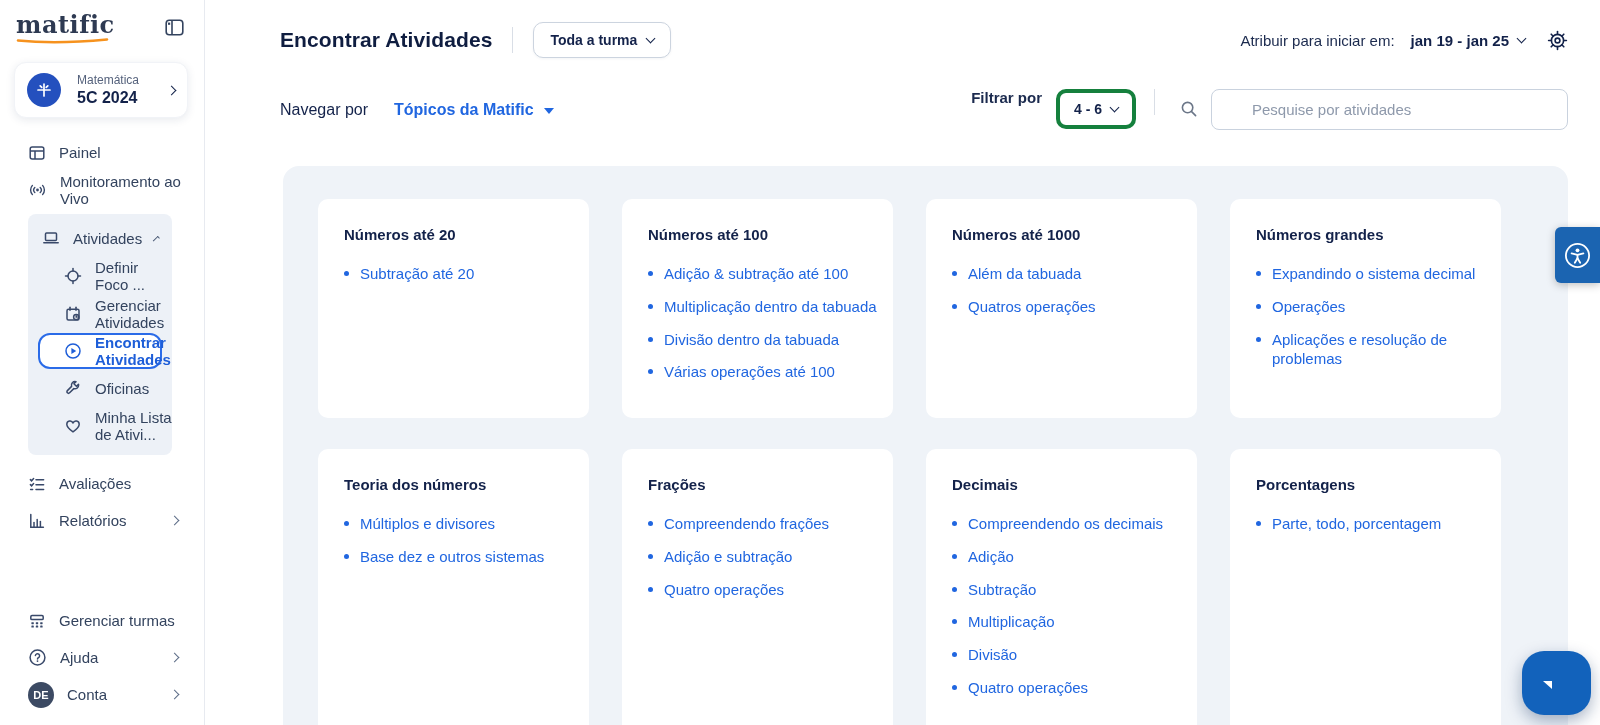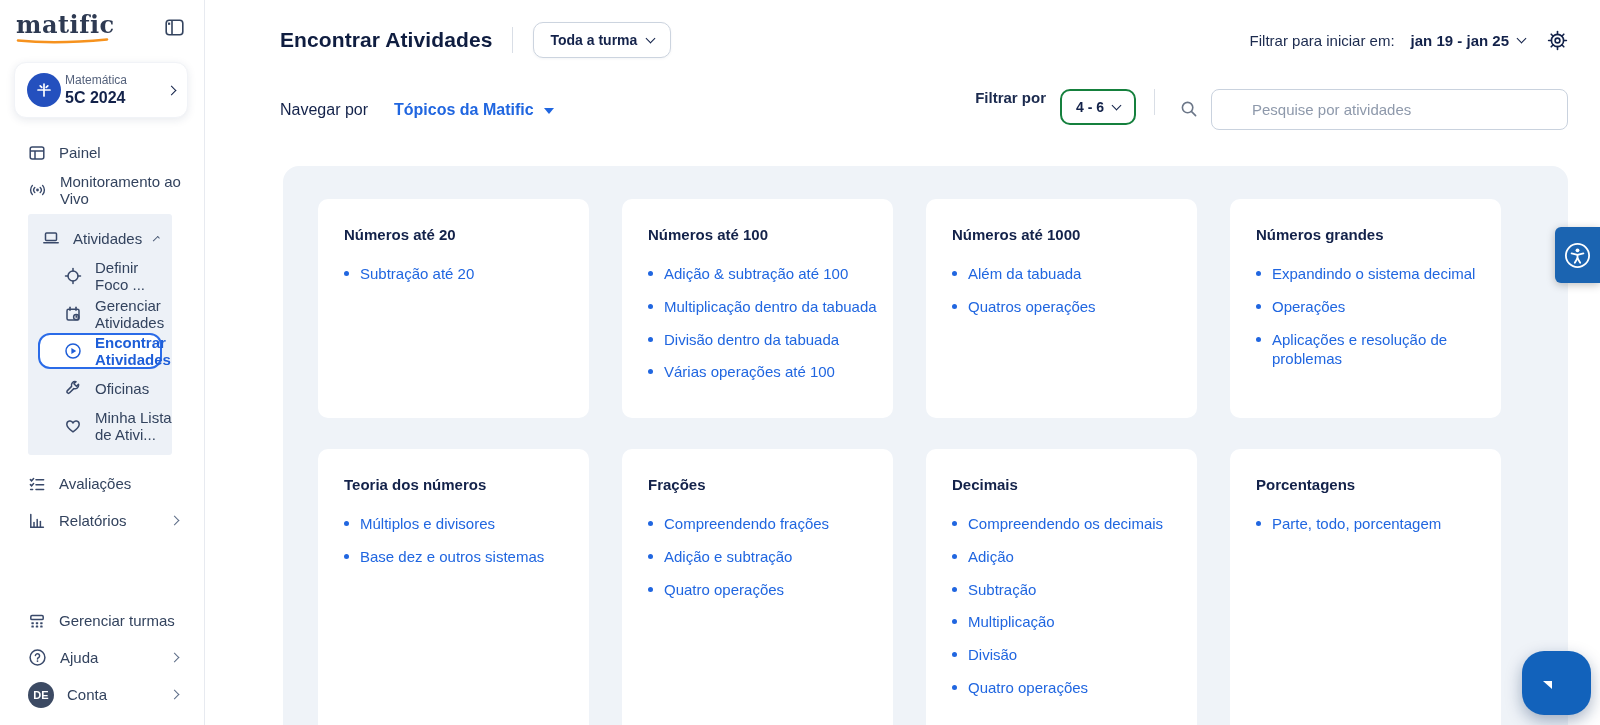--- a/index.html
+++ b/index.html
@@ -12,34 +12,34 @@
   .logo-row { display:flex; align-items:flex-start; justify-content:space-between;
               padding:13px 18px 0 16px; height:50px; }
   .logo-wrap { position:relative; }
   .logo-text { font-family:"DejaVu Serif", serif; font-size:24px; font-weight:600;
                color:#2e3a52; letter-spacing:.5px; line-height:1; }
   .logo-swoosh { display:block; margin-top:-1px; }
   .collapse-btn { background:none; border:none; cursor:pointer; color:#33435e; padding:2px; margin-top:4px; }
 
   .class-card { margin:12px 16px 0 14px; background:#fff; border:1px solid #f1f3f7; border-radius:12px;
                 box-shadow:0 2px 8px rgba(25,45,90,.10); padding:10px 12px; display:flex;
-                align-items:center; gap:4px; cursor:pointer; }
+                align-items:center; gap:16px; cursor:pointer; }
   .class-avatar { width:34px; height:34px; border-radius:50%; background:#2450be; flex:none;
                   display:flex; align-items:center; justify-content:center; color:#fff; }
   .class-meta { flex:1; min-width:0; }
   .class-subject { font-size:12px; color:#55627c; margin-bottom:2px; }
   .class-name { font-size:16px; font-weight:700; color:#13224a; }
 
   .nav { margin-top:16px; padding:0 16px 0 14px; font-size:15px; color:#33435e; }
   .nav-item { display:flex; align-items:center; gap:13px; height:37px; padding:0 0 0 14px;
               cursor:pointer; border-radius:8px; }
   .nav-item .chev-right { margin-left:auto; margin-right:10px; color:#5c6c86; }
   .icon { flex:none; display:inline-flex; color:#39496a; }
 
-  .group { margin:6px 16px 0 14px; background:#edf1f7; border-radius:3px; padding:5px 0 10px; }
+  .group { margin:6px 16px 0 14px; background:#edf1f7; border-radius:8px; padding:5px 0 10px; }
   .group-head { display:flex; align-items:center; gap:13px; height:38px; padding:0 14px; cursor:pointer; }
   .group-head .chev-up { margin-left:auto; color:#4a5a75; }
   .sub-item { display:flex; align-items:center; gap:13px; height:38px; padding-left:36px;
               cursor:pointer; color:#33435e; }
   .sub-item.selected { background:#fff; border:2px solid #2a6be8; border-radius:12px; margin:0 10px;
                        padding-left:24px; color:#1e5ed8; font-weight:700; height:36px; }
   .sub-item.selected .icon { color:#1e5ed8; }
 
   .bottom-nav { margin-top:auto; padding:0 16px 12px 14px; font-size:15px; color:#33435e; }
   .de-avatar { width:26px; height:26px; border-radius:50%; background:#3c4a63; color:#fff;
@@ -59,21 +59,21 @@
   .gear-btn { background:none; border:none; cursor:pointer; color:#13224a; display:flex; margin-left:6px; }
 
   .filterbar { display:flex; align-items:center; padding:0 32px 0 33px; margin-top:31px; height:41px; }
   .browse-label { font-size:16px; font-weight:400; color:#13224a; margin-right:26px; }
   .topic-select { display:flex; align-items:center; gap:10px; font-size:16px; font-weight:600;
                   color:#2066e0; cursor:pointer; background:none; border:none; font-family:inherit; }
   .tri-down { width:0; height:0; border-left:5px solid transparent; border-right:5px solid transparent;
               border-top:6px solid #2066e0; margin-top:2px; }
   .filterbar-right { margin-left:auto; display:flex; align-items:flex-start; }
   .filter-label { font-size:15px; font-weight:600; color:#1b2a4e; margin-right:14px; }
-  .grade-pill { display:flex; align-items:center; gap:9px; border:2px solid #15803d; background:#fff;
+  .grade-pill { display:flex; align-items:center; gap:9px; border:4px solid #15803d; background:#fff;
                 border-radius:10px; padding:8px 14px; font-size:14px; font-weight:700; color:#13224a;
                 cursor:pointer; font-family:inherit; }
   .search-wrap { position:relative; margin-left:12px;padding-left:44px; }
   .search-wrap .mag { position:absolute; left:13px; top:11px; color:#6b7688; }
   .search-input { width:357px; height:41px; border:1px solid #c9d2de; border-radius:8px;
                   padding:0 12px 0 40px; font-size:15px; color:#13224a; font-family:inherit; outline:none; }
   .search-input::placeholder { color:#8e99ab; }
 
   .panel { margin:36px 32px 0 36px; height:620px; background:#eff3f8; border-radius:16px;
            padding:33px 0 0 35px; }
@@ -292,21 +292,21 @@
 <main class="main">
 
   <div class="topbar">
     <h1 class="page-title">Encontrar Atividades</h1>
     <span class="vdiv"></span>
     <button class="pill-btn">
       <span>Toda a turma</span>
       <span class="chev chev-down"></span>
     </button>
     <div class="topbar-right">
-      <span class="assign-label">Filtrar para iniciar em:</span>
+      <span class="assign-label">Atribuir para iniciar em:</span>
       <span class="date-control">
         <span>jan 19 - jan 25</span>
         <span class="chev chev-down"></span>
       </span>
       <button class="gear-btn">
         <svg width="21" height="21" viewBox="0 0 21 21" fill="none" stroke="currentColor" stroke-width="1.6" stroke-linecap="round">
           <circle cx="10.5" cy="10.5" r="2.4"></circle>
           <circle cx="10.5" cy="10.5" r="6.1"></circle>
           <line x1="10.5" y1="1.6" x2="10.5" y2="4.4"></line>
             <line x1="10.5" y1="16.6" x2="10.5" y2="19.4"></line>

